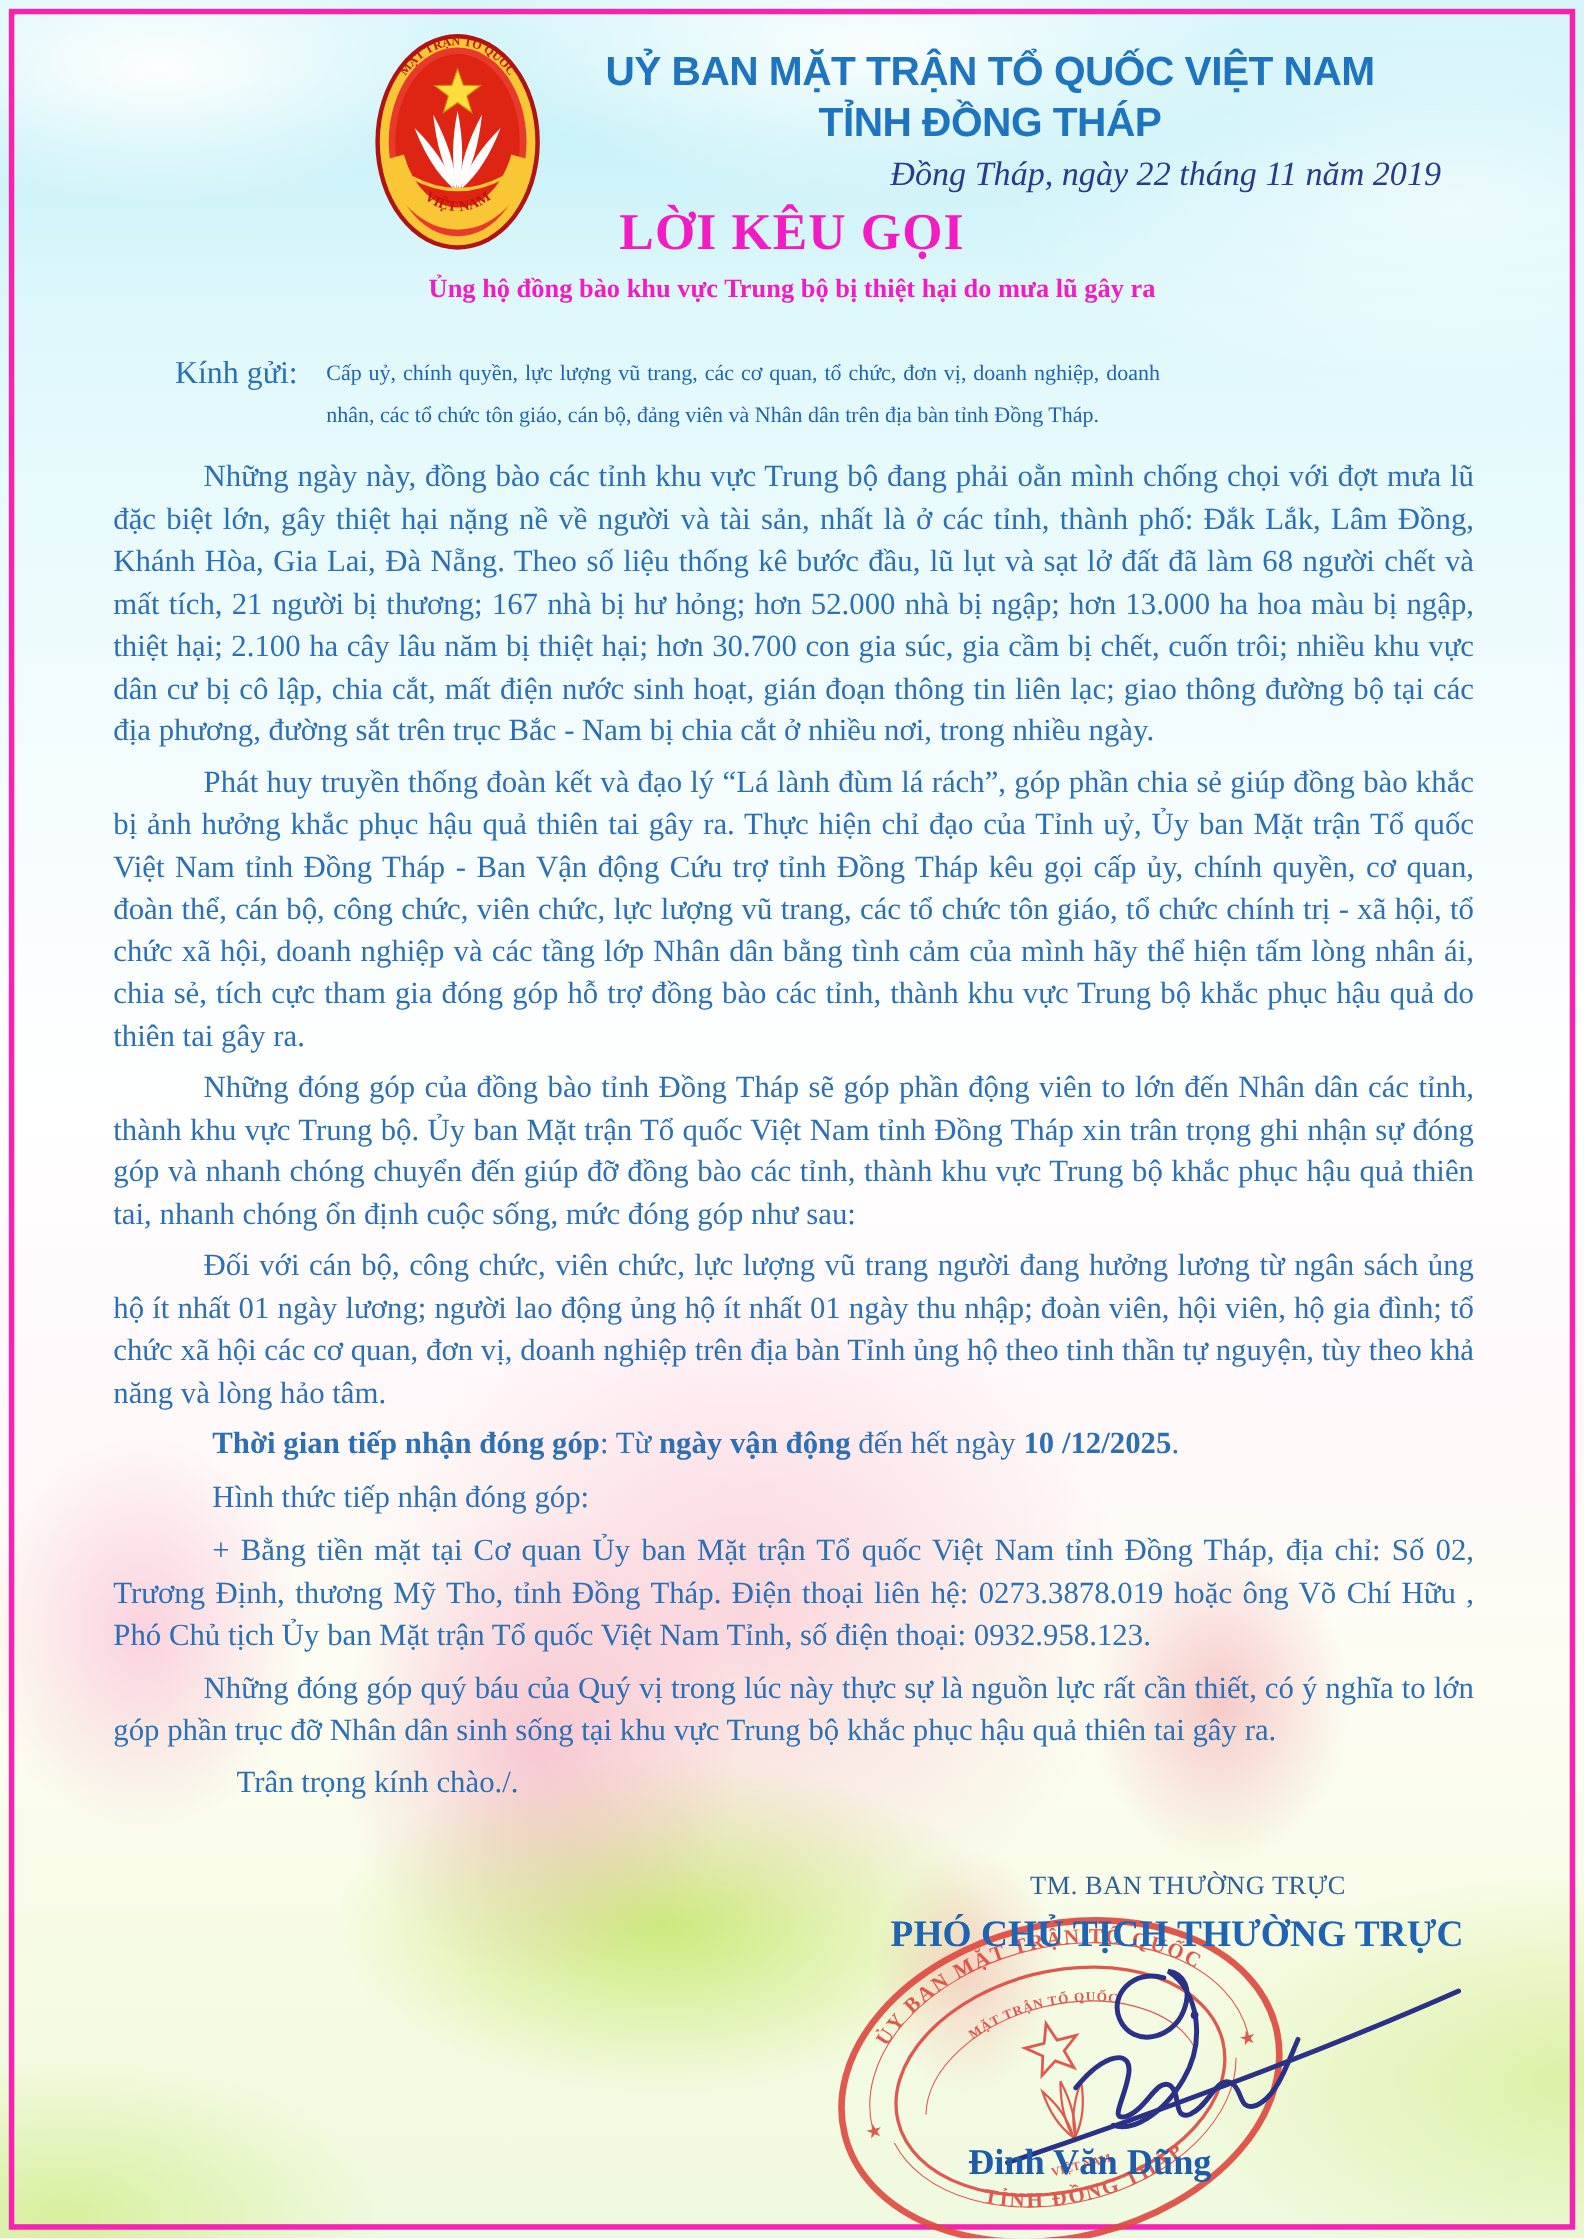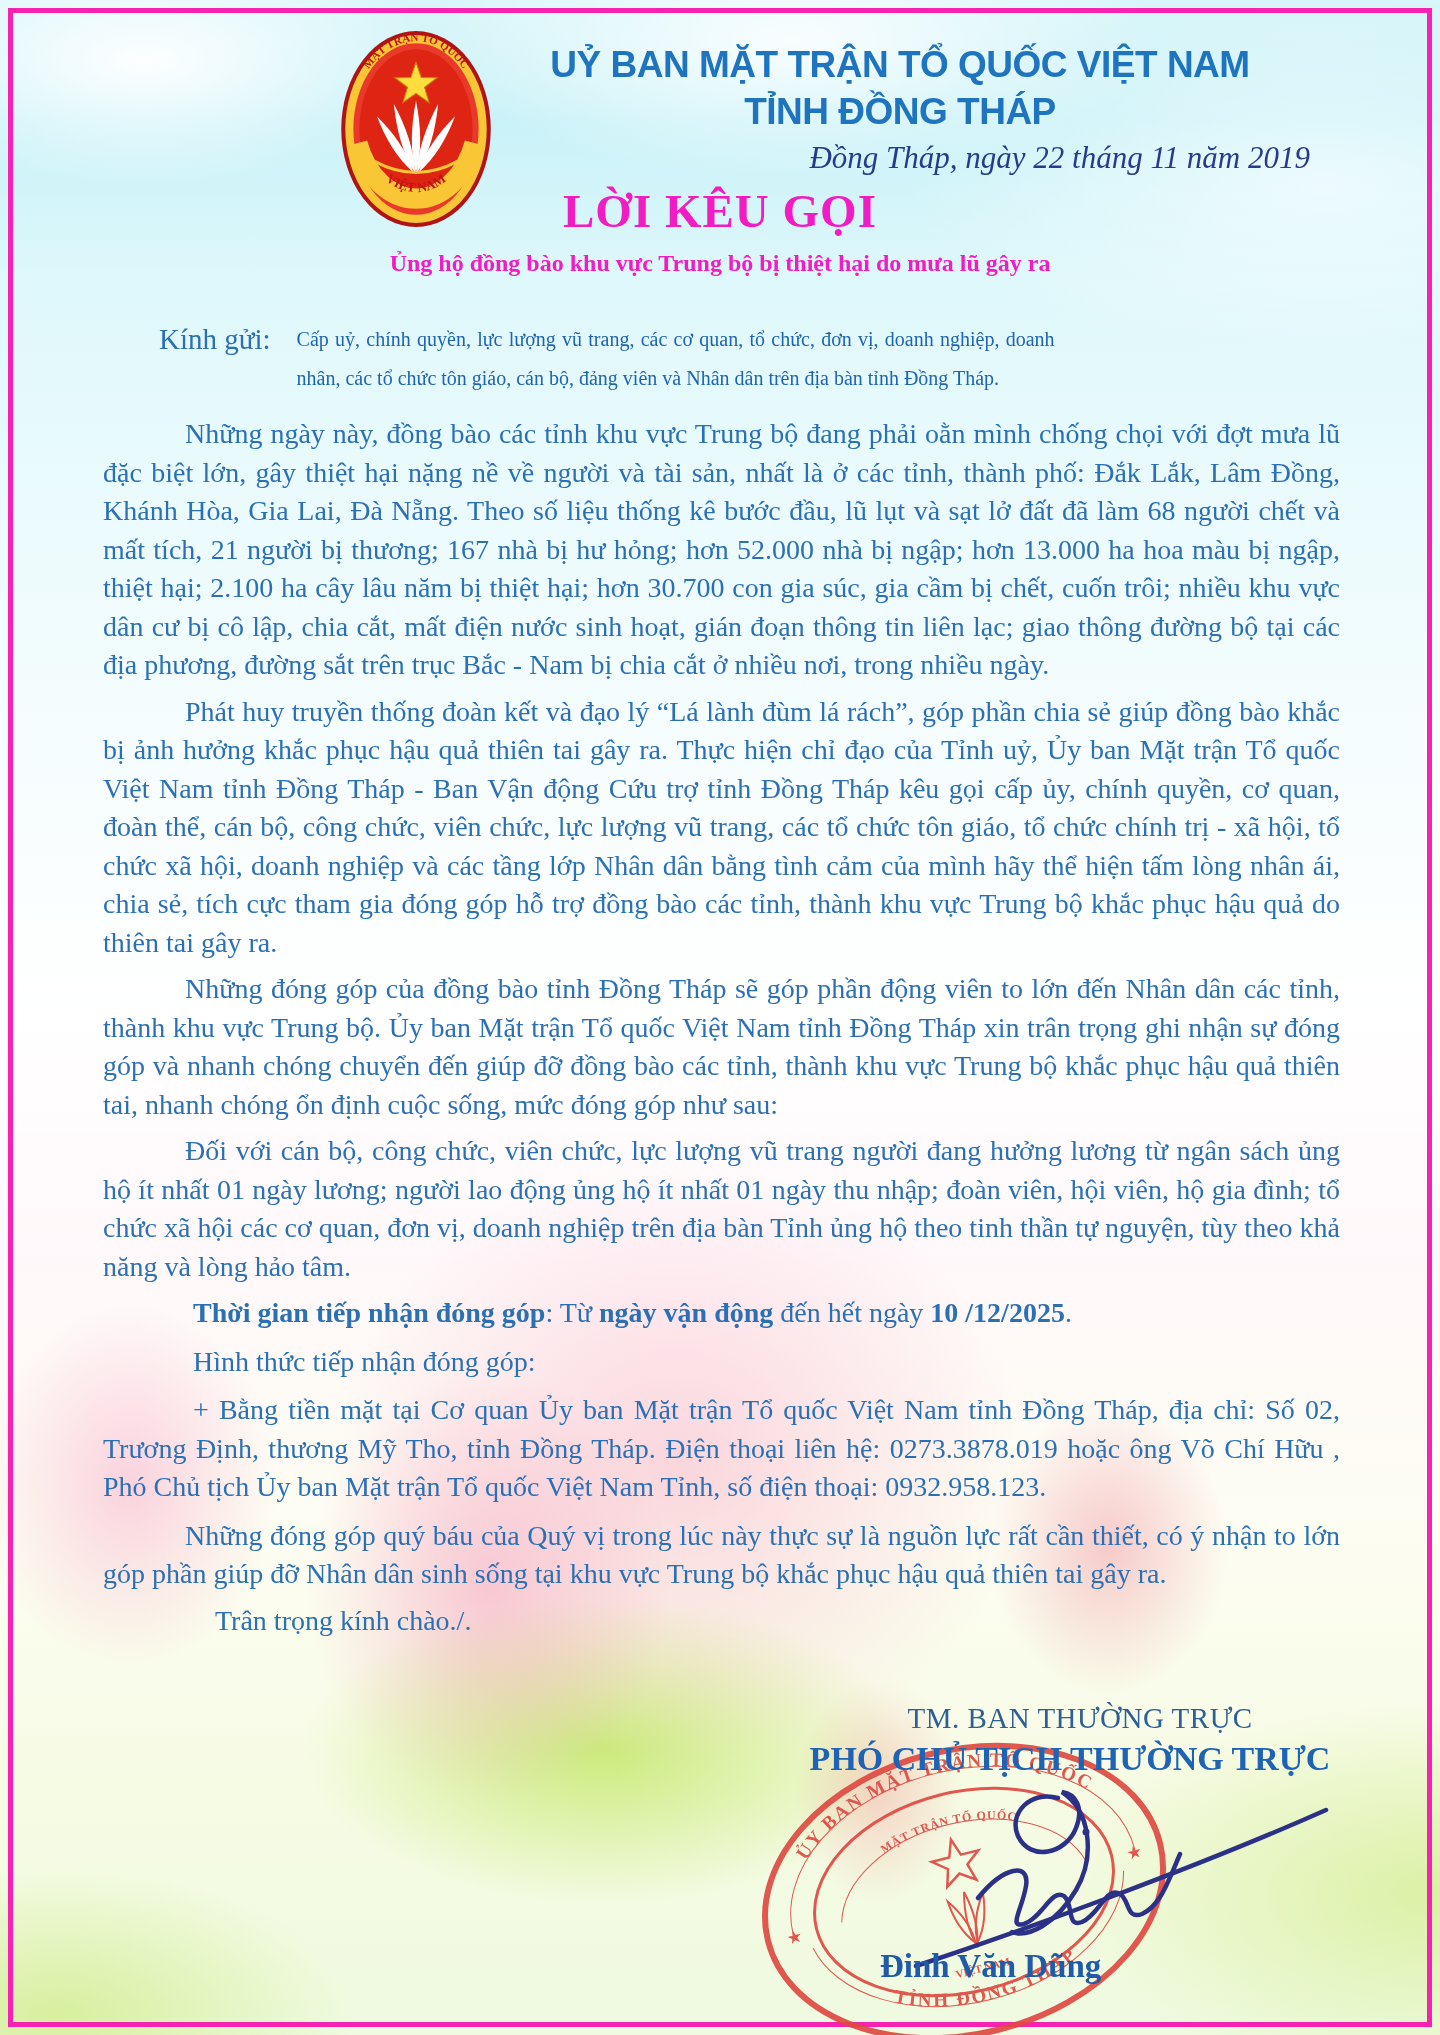--- a/index.html
+++ b/index.html
@@ -30,21 +30,21 @@
   .title{position:absolute;left:0;right:0;top:184px;text-align:center;font-size:47px;font-weight:bold;color:#F11CC4;letter-spacing:1px;}
   .subtitle{position:absolute;left:0;right:0;top:250px;text-align:center;font-size:24px;font-weight:bold;color:#F11CC4;}
   .content{position:absolute;left:103px;right:100px;top:320px;color:#2B70B5;font-size:28px;line-height:38.5px;}
   .salutation{display:flex;margin-left:56px;margin-bottom:18px;}
   .salutation .lbl{flex:0 0 auto;font-size:29px;margin-right:26px;}
   .salutation .rec{flex:0 0 auto;width:758px;font-weight:normal;font-size:20px;color:#1E64B0;text-align:justify;}
   .content p{margin:0 0 8px;text-align:justify;text-indent:82px;}
   p.schedule,p.method{ text-indent:90px;margin-bottom:10px;}
   p.salute{text-indent:112px;text-align:left;}
   .b{font-weight:bold;}
-  .sig-onbehalf{position:absolute;left:820px;width:520px;top:1702px;text-align:center;font-size:29px;color:#2E6096;letter-spacing:.5px;z-index:3;}
+  .sig-onbehalf{position:absolute;left:820px;width:520px;top:1702px;text-align:center;font-size:24px;color:#2E6096;letter-spacing:.5px;z-index:3;}
   .sig-title{position:absolute;left:790px;width:560px;top:1740px;text-align:center;font-size:34px;font-weight:bold;color:#1E63B4;z-index:3;}
   .stamp{position:absolute;left:752px;top:1742px;width:424px;height:300px;transform:rotate(-14deg);z-index:1;opacity:.92;}
   .sig-script{position:absolute;left:880px;top:1770px;width:470px;height:220px;z-index:4;}
   .sig-name{position:absolute;left:880px;width:400px;top:1948px;text-align:left;font-size:33px;font-weight:bold;color:#1F5BA8;z-index:5;}
 </style>
 </head>
 <body>
 
 <div class="page">
   <div class="frame"></div>
@@ -87,21 +87,21 @@
       <div class="lbl">Kính gửi:</div>
       <div class="rec">Cấp uỷ, chính quyền, lực lượng vũ trang, các cơ quan, tổ chức, đơn vị, doanh nghiệp, doanh nhân, các tổ chức tôn giáo, cán bộ, đảng viên và Nhân dân trên địa bàn tỉnh Đồng Tháp.</div>
     </div>
     <p>Những ngày này, đồng bào các tỉnh khu vực Trung bộ đang phải oằn mình chống chọi với đợt mưa lũ đặc biệt lớn, gây thiệt hại nặng nề về người và tài sản, nhất là ở các tỉnh, thành phố: Đắk Lắk, Lâm Đồng, Khánh Hòa, Gia Lai, Đà Nẵng. Theo số liệu thống kê bước đầu, lũ lụt và sạt lở đất đã làm 68 người chết và mất tích, 21 người bị thương; 167 nhà bị hư hỏng; hơn 52.000 nhà bị ngập; hơn 13.000 ha hoa màu bị ngập, thiệt hại; 2.100 ha cây lâu năm bị thiệt hại; hơn 30.700 con gia súc, gia cầm bị chết, cuốn trôi; nhiều khu vực dân cư bị cô lập, chia cắt, mất điện nước sinh hoạt, gián đoạn thông tin liên lạc; giao thông đường bộ tại các địa phương, đường sắt trên trục Bắc - Nam bị chia cắt ở nhiều nơi, trong nhiều ngày.</p>
     <p>Phát huy truyền thống đoàn kết và đạo lý “Lá lành đùm lá rách”, góp phần chia sẻ giúp đồng bào khắc bị ảnh hưởng khắc phục hậu quả thiên tai gây ra. Thực hiện chỉ đạo của Tỉnh uỷ, Ủy ban Mặt trận Tổ quốc Việt Nam tỉnh Đồng Tháp - Ban Vận động Cứu trợ tỉnh Đồng Tháp kêu gọi cấp ủy, chính quyền, cơ quan, đoàn thể, cán bộ, công chức, viên chức, lực lượng vũ trang, các tổ chức tôn giáo, tổ chức chính trị - xã hội, tổ chức xã hội, doanh nghiệp và các tầng lớp Nhân dân bằng tình cảm của mình hãy thể hiện tấm lòng nhân ái, chia sẻ, tích cực tham gia đóng góp hỗ trợ đồng bào các tỉnh, thành khu vực Trung bộ khắc phục hậu quả do thiên tai gây ra.</p>
     <p>Những đóng góp của đồng bào tỉnh Đồng Tháp sẽ góp phần động viên to lớn đến Nhân dân các tỉnh, thành khu vực Trung bộ. Ủy ban Mặt trận Tổ quốc Việt Nam tỉnh Đồng Tháp xin trân trọng ghi nhận sự đóng góp và nhanh chóng chuyển đến giúp đỡ đồng bào các tỉnh, thành khu vực Trung bộ khắc phục hậu quả thiên tai, nhanh chóng ổn định cuộc sống, mức đóng góp như sau:</p>
     <p>Đối với cán bộ, công chức, viên chức, lực lượng vũ trang người đang hưởng lương từ ngân sách ủng hộ ít nhất 01 ngày lương; người lao động ủng hộ ít nhất 01 ngày thu nhập; đoàn viên, hội viên, hộ gia đình; tổ chức xã hội các cơ quan, đơn vị, doanh nghiệp trên địa bàn Tỉnh ủng hộ theo tinh thần tự nguyện, tùy theo khả năng và lòng hảo tâm.</p>
     <p class="schedule"><span class="b">Thời gian tiếp nhận đóng góp</span><span>: Từ </span><span class="b">ngày vận động</span><span> đến hết ngày  </span><span class="b">10 /12/2025</span><span>.</span></p>
     <p class="method">Hình thức tiếp nhận đóng góp:</p>
     <p class="method">+ Bằng tiền mặt tại Cơ quan Ủy ban Mặt trận Tổ quốc Việt Nam tỉnh Đồng Tháp, địa chỉ: Số 02, Trương Định, thương Mỹ Tho, tỉnh Đồng Tháp. Điện thoại liên hệ: 0273.3878.019 hoặc ông Võ Chí Hữu , Phó Chủ tịch Ủy ban Mặt trận Tổ quốc Việt Nam Tỉnh, số điện thoại: 0932.958.123.</p>
-    <p>Những đóng góp quý báu của Quý vị trong lúc này thực sự là nguồn lực rất cần thiết, có ý nhận to lớn góp phần giúp đỡ Nhân dân sinh sống tại khu vực Trung bộ khắc phục hậu quả thiên tai gây ra.</p>
+    <p>Những đóng góp quý báu của Quý vị trong lúc này thực sự là nguồn lực rất cần thiết, có ý nghĩa to lớn góp phần trục đỡ Nhân dân sinh sống tại khu vực Trung bộ khắc phục hậu quả thiên tai gây ra.</p>
     <p class="salute">Trân trọng kính chào./.</p>
   </div>
 
   <div class="sig-onbehalf">TM. BAN THƯỜNG TRỰC</div>
   <div class="sig-title">PHÓ CHỦ TỊCH THƯỜNG TRỰC</div>
 
   <svg class="stamp" viewBox="0 0 424 300">
     <g stroke="#DF4A42" fill="none">
       <ellipse cx="212" cy="150" rx="202" ry="142" stroke-width="6"></ellipse>
       <ellipse cx="212" cy="150" rx="152" ry="100" stroke-width="3"></ellipse>

